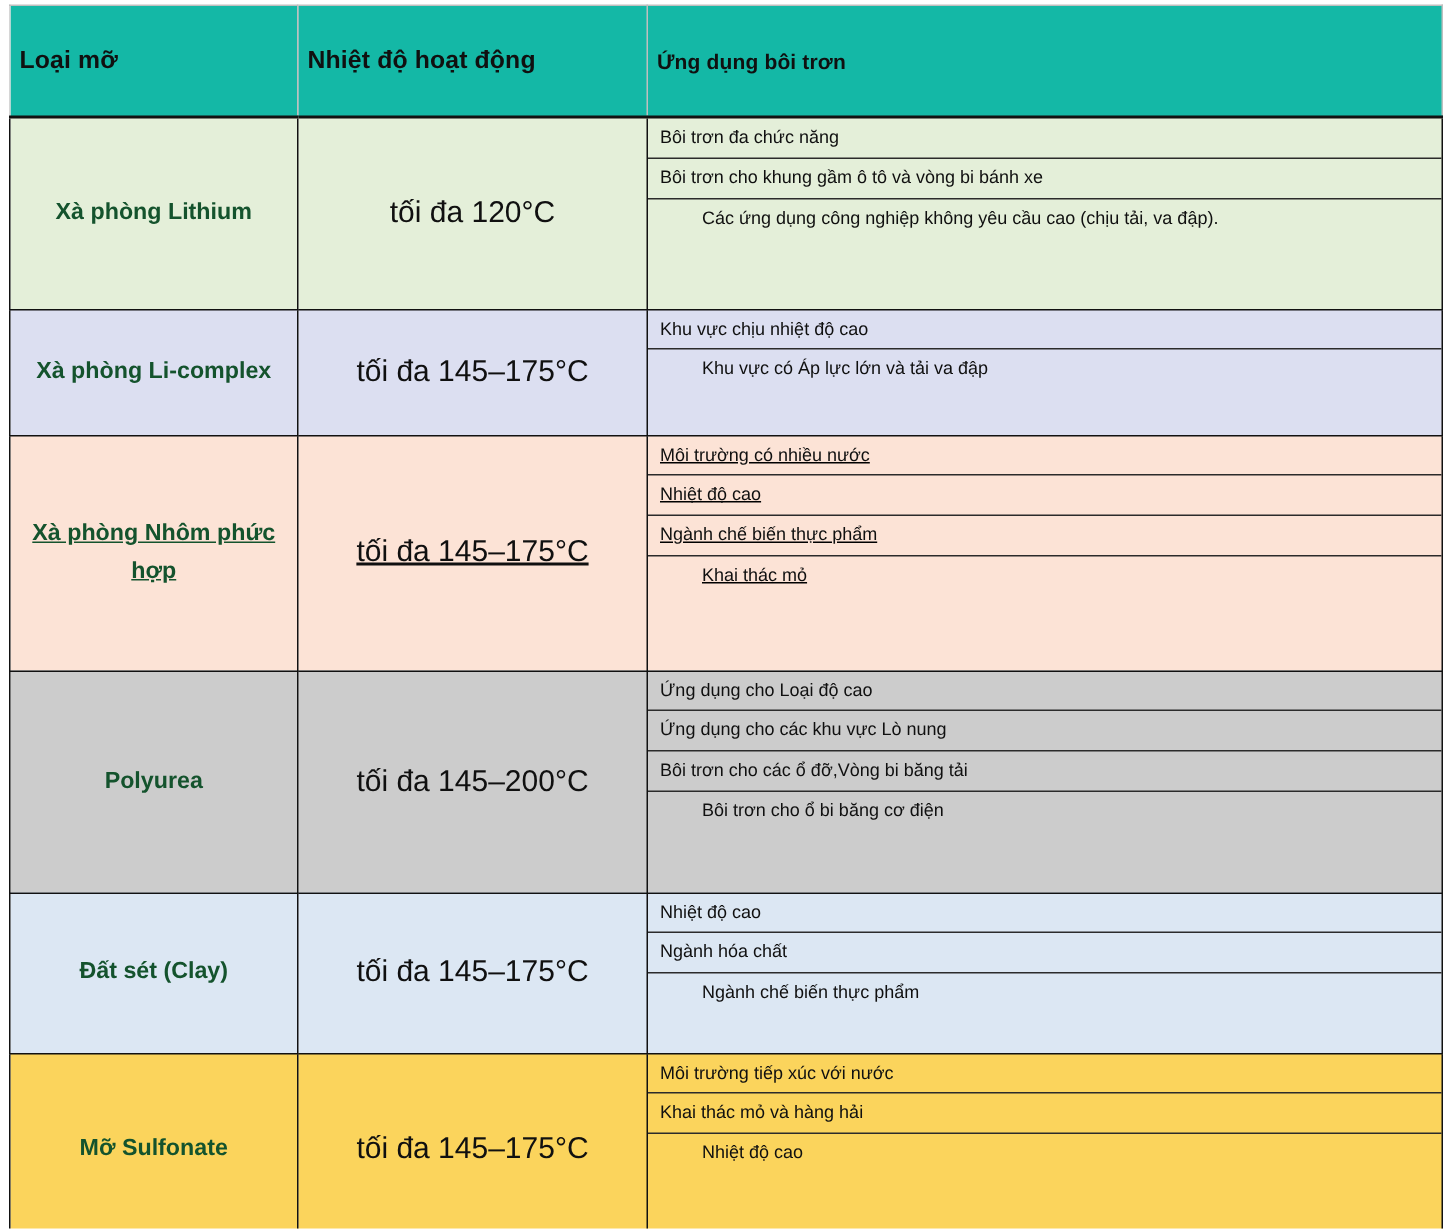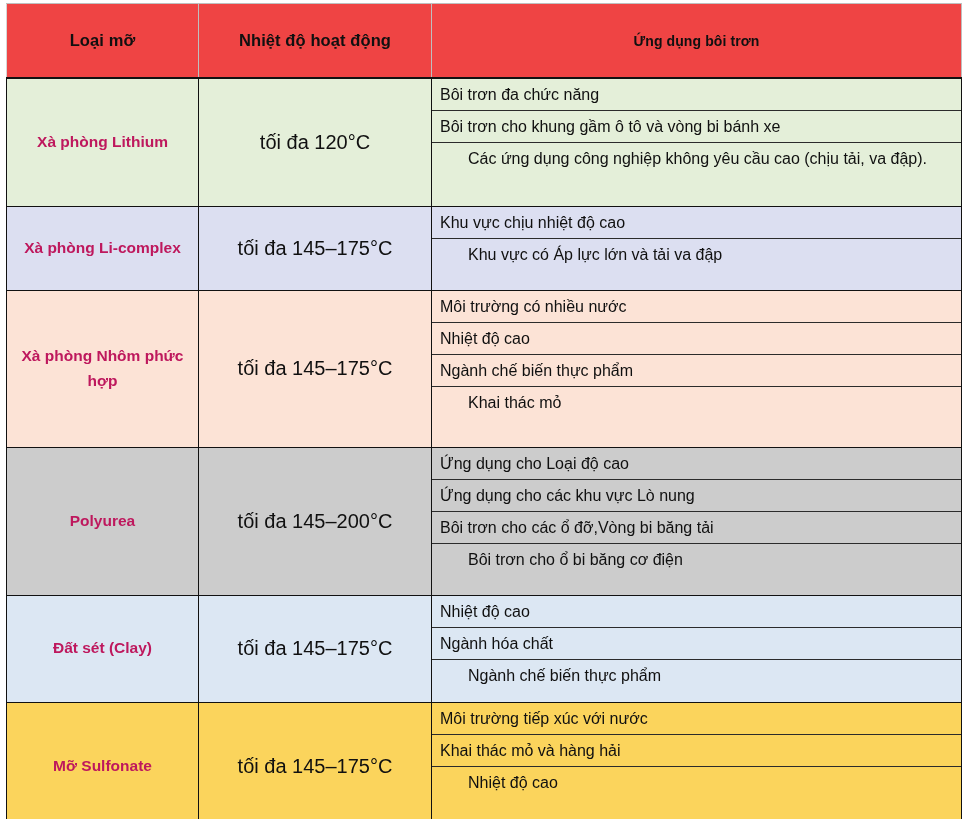--- a/index.html
+++ b/index.html
@@ -24,46 +24,46 @@
     width: 955px;
     border-collapse: collapse;
     table-layout: fixed;
   }
   col.c-type  { width: 192px; }
   col.c-temp  { width: 233px; }
   col.c-app   { width: 530px; }
 
   
   thead th {
-    background: #ef4444;
+    background: #14b8a6;
     border: 1px solid #bfbfbf;
     border-bottom: 2px solid #111111;
     height: 73px;
     font-size: 16.5px;
     font-weight: bold;
     color: #101010;
-    text-align: center;
+    text-align: left;
     vertical-align: middle;
     padding: 0 6px;
     letter-spacing: 0.1px;
   }
   thead th.th-type { border-left: 1px solid #d6d6d6; }
   thead th.th-app  { font-size: 14px; }
 
   
   tbody td {
     border: 1px solid #111111;
     vertical-align: middle;
     padding: 0;
   }
   td.cell-type {
     text-align: center;
     font-size: 15.5px;
     font-weight: bold;
-    color: #be185d;
+    color: #14532d;
     line-height: 1.55;
     padding: 4px 6px;
   }
   td.cell-temp {
     text-align: center;
     font-size: 20px;
     font-weight: normal;
     color: #101010;
     padding: 4px 6px;
   }
@@ -77,32 +77,32 @@
     padding: 0;
     height: 100%;
     display: flex;
     flex-direction: column;
   }
   ul.app-list li {
     flex: 1 1 auto;
     display: flex;
     align-items: center;
     box-sizing: border-box;
-    font-size: 16px;
+    font-size: 12px;
     color: #101010;
     line-height: 1.32;
     padding: 5px 6px 5px 8px;
     border-bottom: 1px solid #2b2b2b;
   }
   ul.app-list li:last-child { border-bottom: none; margin-left: 28px; }
 
   
   .row-lithium   td { background: #e4efd9; }
   .row-licomplex td { background: #dcdff1; }
-  .row-aluminum  td { background: #fce3d6; }
+  .row-aluminum  td { background: #fce3d6; text-decoration: underline; }
   .row-polyurea  td { background: #cccccc; }
   .row-clay      td { background: #dce7f3; }
   .row-sulfonate td { background: #fbd45c; }
 
   
   .row-lithium   { height: 128px; }
   .row-licomplex { height: 84px;  }
   .row-aluminum  { height: 157px; }
   .row-polyurea  { height: 148px; }
   .row-clay      { height: 107px; }

